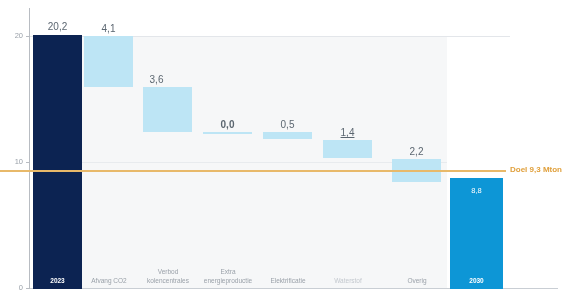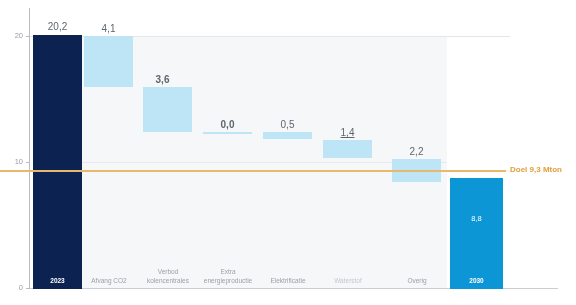--- a/index.html
+++ b/index.html
@@ -174,39 +174,39 @@
 
   <div class="bar bar-navy" style="left:33px; top:35px; width:49px; height:254px;"></div>
   <div class="val-label" style="left:33px; top:22px; width:49px;">20,2</div>
   <div class="cat-label onbar" style="left:33px; top:277px; width:49px;">2023</div>
 
   <div class="bar bar-light" style="left:84px; top:36px; width:49px; height:51px;"></div>
   <div class="val-label" style="left:84px; top:24px; width:49px;">4,1</div>
   <div class="cat-label" style="left:78px; top:277px; width:62px;">Afvang CO2</div>
 
   <div class="bar bar-light" style="left:143px; top:87px; width:49px; height:45px;"></div>
-  <div class="val-label" style="left:138px; top:75px; width:49px;font-weight:bold;">3,6</div>
+  <div class="val-label" style="left:132px; top:75px; width:49px;">3,6</div>
   <div class="cat-label" style="left:140px; top:268px; width:56px;"><span>Verbod</span><br><span>kolencentrales</span></div>
 
   <div class="bar-zero-line" style="left:203px; top:132px; width:49px; height:1.5px;"></div>
   <div class="val-label" style="left:203px; top:120px; width:49px;font-weight:bold;">0,0</div>
   <div class="cat-label" style="left:200px; top:268px; width:56px;"><span>Extra</span><br><span>energieproductie</span></div>
 
   <div class="bar bar-light" style="left:263px; top:132px; width:49px; height:7px;"></div>
   <div class="val-label" style="left:263px; top:120px; width:49px;">0,5</div>
   <div class="cat-label" style="left:258px; top:277px; width:60px;">Elektrificatie</div>
 
   <div class="bar bar-light" style="left:323px; top:140px; width:49px; height:18px;"></div>
   <div class="val-label" style="left:323px; top:128px; width:49px;text-decoration:underline;">1,4</div>
   <div class="cat-label faint" style="left:320px; top:277px; width:56px;">Waterstof</div>
 
   <div class="bar bar-light" style="left:392px; top:159px; width:49px; height:23px;"></div>
   <div class="val-label" style="left:392px; top:147px; width:49px;">2,2</div>
   <div class="cat-label" style="left:389px; top:277px; width:56px;">Overig</div>
 
   <div class="bar bar-cyan" style="left:450px; top:178px; width:53px; height:111px;"></div>
-  <div class="val-inside" style="left:450px; top:186px; width:53px;margin-top:28px;">8,8</div>
+  <div class="val-inside" style="left:450px; top:186px; width:53px;">8,8</div>
   <div class="cat-label onbar" style="left:450px; top:277px; width:53px;">2030</div>
 
   <div class="target-line"></div>
   <div class="target-label">Doel 9,3 Mton</div>
 
 </div>
 
 </body></html>

